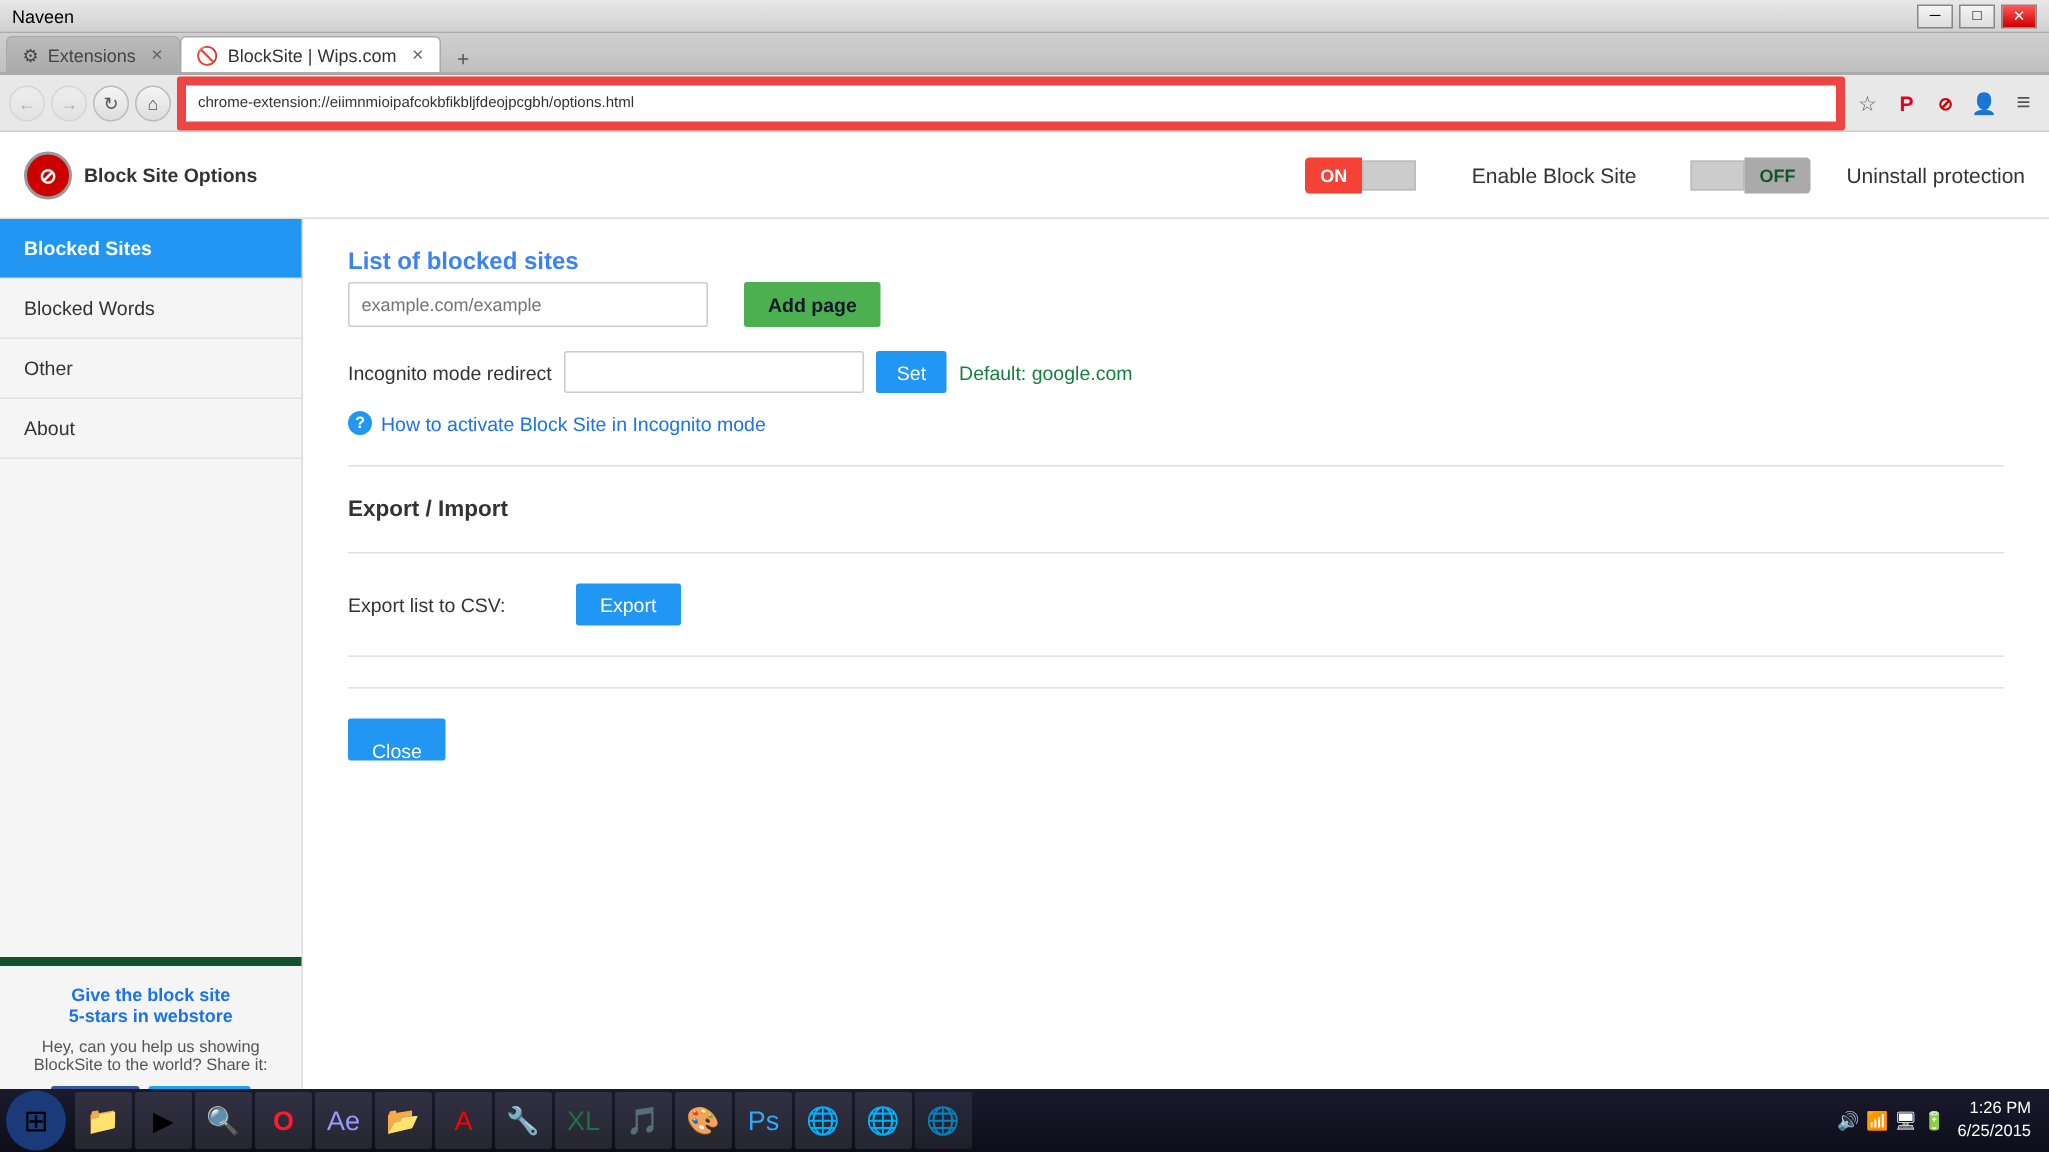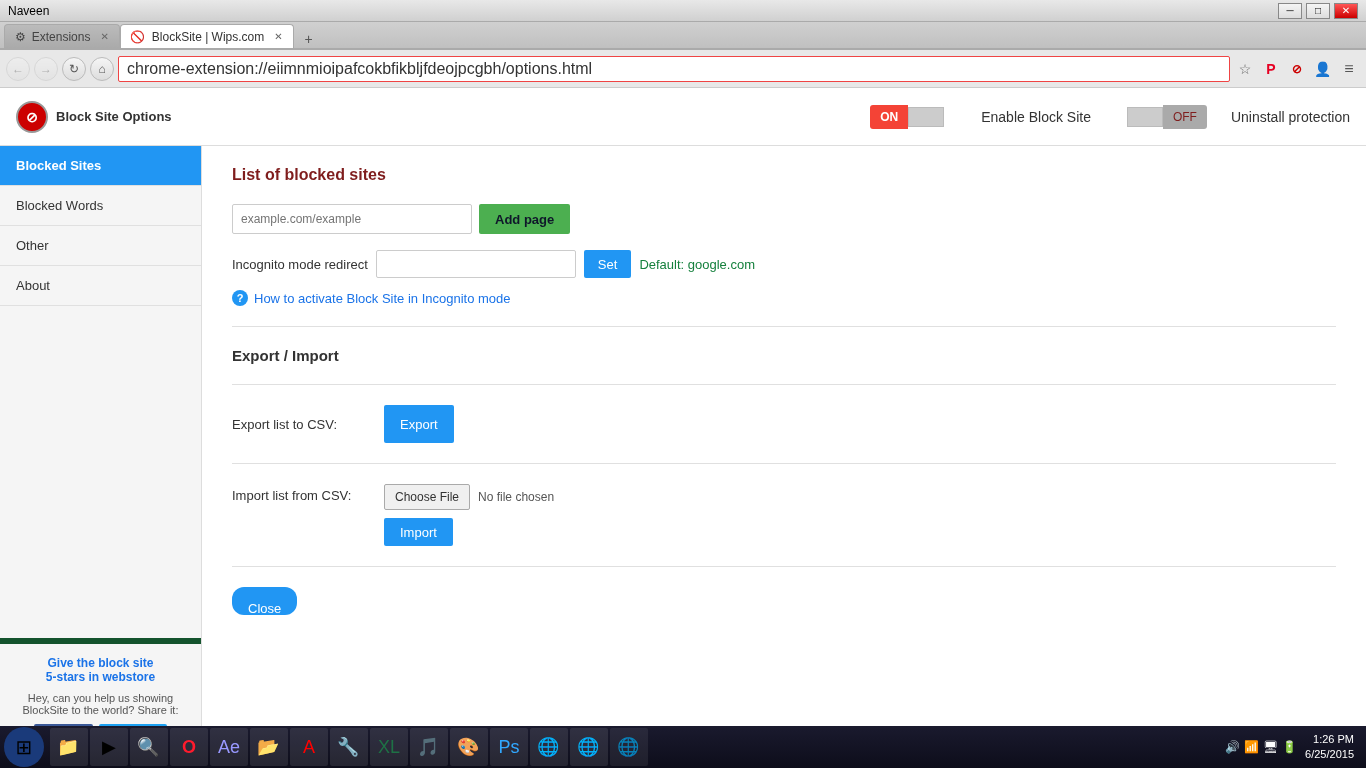--- a/index.html
+++ b/index.html
@@ -69,24 +69,24 @@
       border: 1px solid #bbb;
       border-radius: 50%;
       cursor: pointer;
       display: flex; align-items: center; justify-content: center;
       font-size: 12px; color: #555;
     }
     .nav-btn.disabled { opacity: 0.4; cursor: default; }
     .address-input {
       flex: 1;
       height: 26px;
-      border: 1px solid #ef4444;
+      border: 6px solid #ef4444;
       border-radius: 2px;
       padding: 12px 8px;
-      font-size: 16px;
+      font-size: 10px;
       background: white;
       color: #333;
     }
     .address-icons { display: flex; gap: 4px; align-items: center; }
     .addr-icon { width: 22px; height: 22px; display: flex; align-items: center; justify-content: center; font-size: 14px; cursor: pointer; color: #666; }
     .menu-btn { width: 22px; height: 22px; display: flex; align-items: center; justify-content: center; font-size: 16px; cursor: pointer; color: #555; }
 
     
     .app-container { display: flex; height: calc(768px - 22px - 28px - 38px - 42px); }
 
@@ -146,28 +146,28 @@
 
     
     .main-content {
       flex: 1;
       background: white;
       overflow-y: auto;
       padding: 20px 30px;
     }
     .section-title {
       font-size: 16px;
-      color: #7f1d1d;
-      font-weight: bold;
-      margin-bottom: 20px;
+      color: #3b82f6;
+      font-weight: bold;
+      margin-bottom: 4px;
     }
     .add-site-row {
       display: flex;
       align-items: center;
-      gap: 7px;
+      gap: 24px;
       margin-bottom: 16px;
     }
     .site-input {
       width: 240px;
       height: 30px;
       border: 1px solid #ccc;
       border-radius: 2px;
       padding: 0 8px;
       font-size: 12px;
       color: #999;
@@ -225,21 +225,21 @@
       display: flex; align-items: center; justify-content: center;
       flex-shrink: 0;
     }
     .help-link { color: #1a73e8; text-decoration: none; font-size: 13px; }
     .divider { border: none; border-top: 1px solid #e0e0e0; margin: 20px 0; }
 
     .export-import-title { font-size: 15px; font-weight: bold; color: #333; margin-bottom: 20px; }
     .export-row { display: flex; align-items: center; gap: 12px; margin-bottom: 20px; }
     .export-label { font-size: 13px; color: #333; min-width: 140px; }
     .export-btn {
-      height: 38px;
+      height: 28px;
       padding: 0 16px;
       background: #2196F3;
       color: white;
       border: none;
       border-radius: 2px;
       font-size: 13px;
       cursor: pointer;
     }
     .import-row { display: flex; align-items: flex-start; gap: 12px; margin-bottom: 20px; }
     .import-label { font-size: 13px; color: #333; min-width: 140px; padding-top: 4px; }
@@ -266,21 +266,21 @@
       font-size: 13px;
       cursor: pointer;
       width: fit-content;
     }
     .close-btn {
       height: 28px;
       padding: 14px 16px;
       background: #2196F3;
       color: white;
       border: none;
-      border-radius: 12px;
+      border-radius: 2px;
       font-size: 13px;
       cursor: pointer;
     }
 
     
     .app-header {
       height: 58px;
       background: white;
       border-bottom: 1px solid #ddd;
       display: flex;
@@ -313,22 +313,22 @@
     .enable-label { font-size: 14px; color: #333; margin-left: 21px; }
     .toggle-off-group { display: flex; align-items: center; gap: 0; margin-left: 16px; }
     .toggle-off-track {
       width: 36px;
       height: 20px;
       background: #ccc;
       border: 1px solid #bbb;
     }
     .toggle-off-label {
       background: #aaa;
-      color: #7f1d1d;
-      font-weight: normal;
+      color: #14532d;
+      font-weight: bold;
       font-size: 12px;
       padding: 5px 10px;
       border-radius: 0 3px 3px 0;
     }
     .uninstall-label { font-size: 14px; color: #333; margin-left: 8px; }
     .header-spacer { flex: 1; }
 
     
     .taskbar {
       height: 42px;
@@ -504,30 +504,20 @@
 
     
     <div class="export-row">
       <span class="export-label">Export list to CSV:</span>
       <button class="export-btn">Export</button>
     </div>
 
     <hr class="divider">
 
     
-    <div class="import-row">
-      <span class="import-label">Import list from CSV:</span>
-      <div class="import-controls">
-        <div class="file-input-row">
-          <button class="choose-file-btn">Choose File</button>
-          <span class="no-file-text">No file chosen</span>
-        </div>
-        <button class="import-btn">Import</button>
-      </div>
-    </div>
 
     <hr class="divider">
 
     
     <button class="close-btn">Close</button>
   </div>
 </div>
 
 <div class="taskbar">
   <div class="start-btn">⊞</div>

